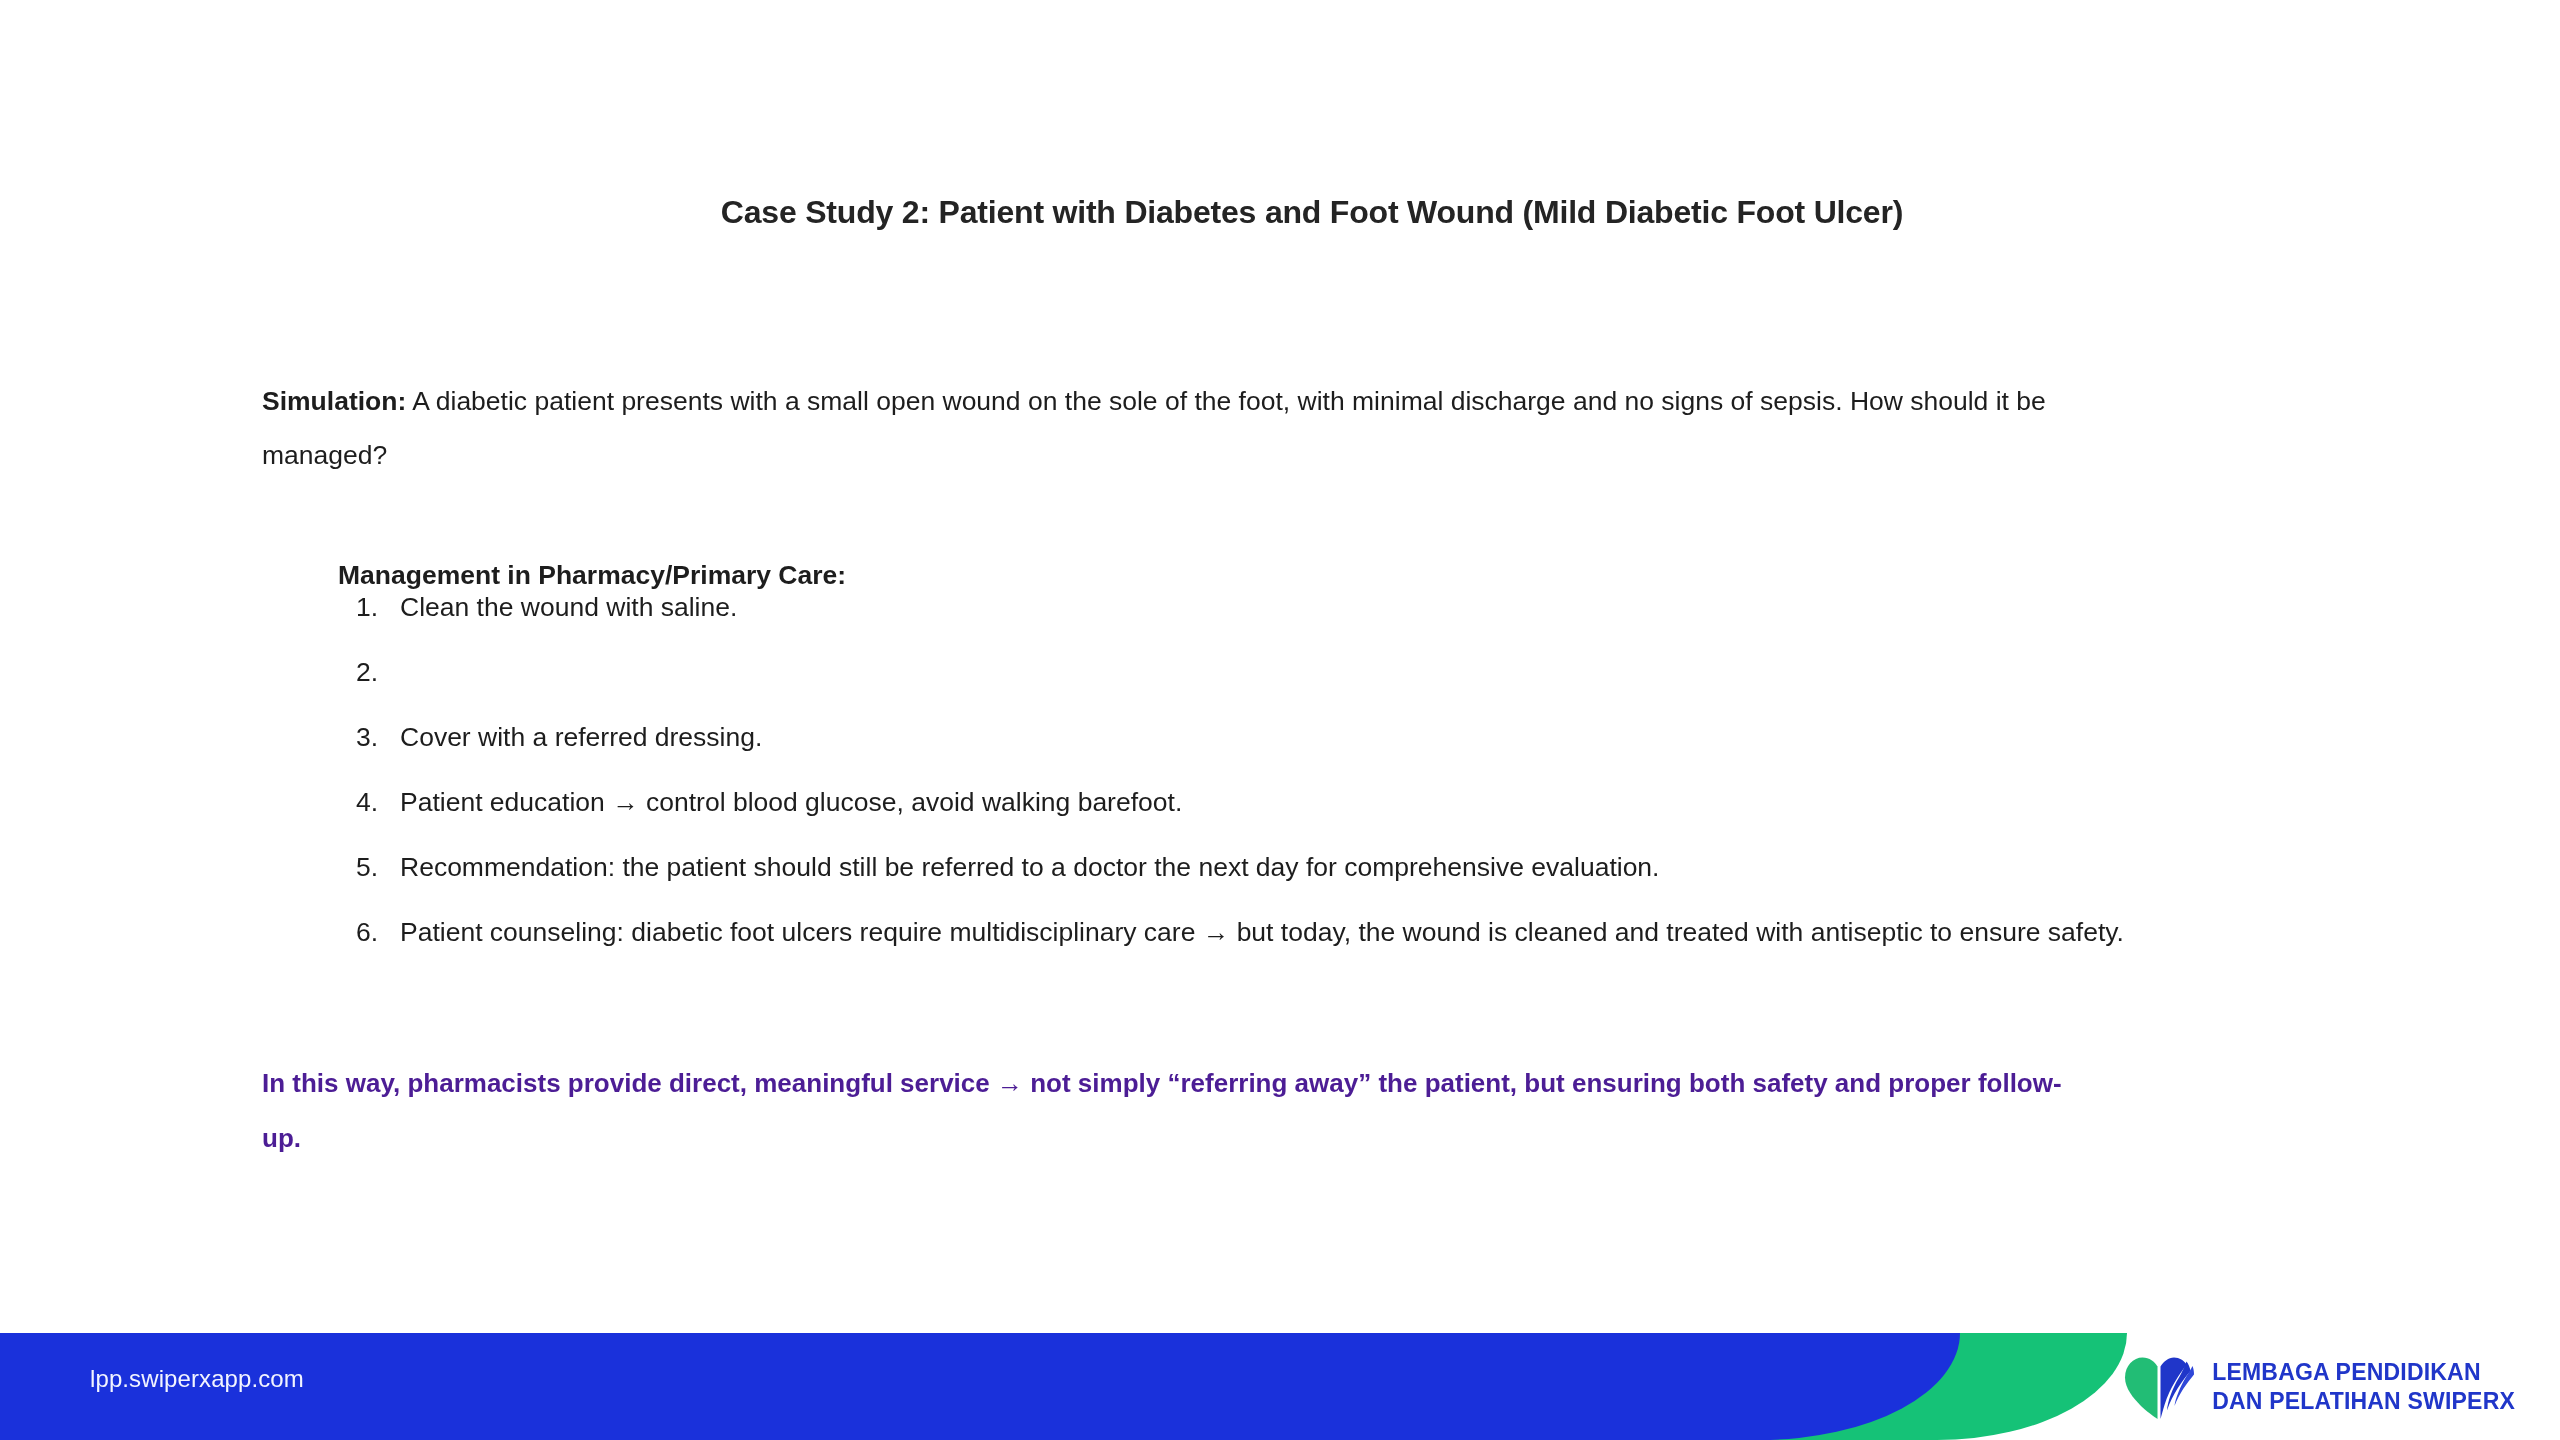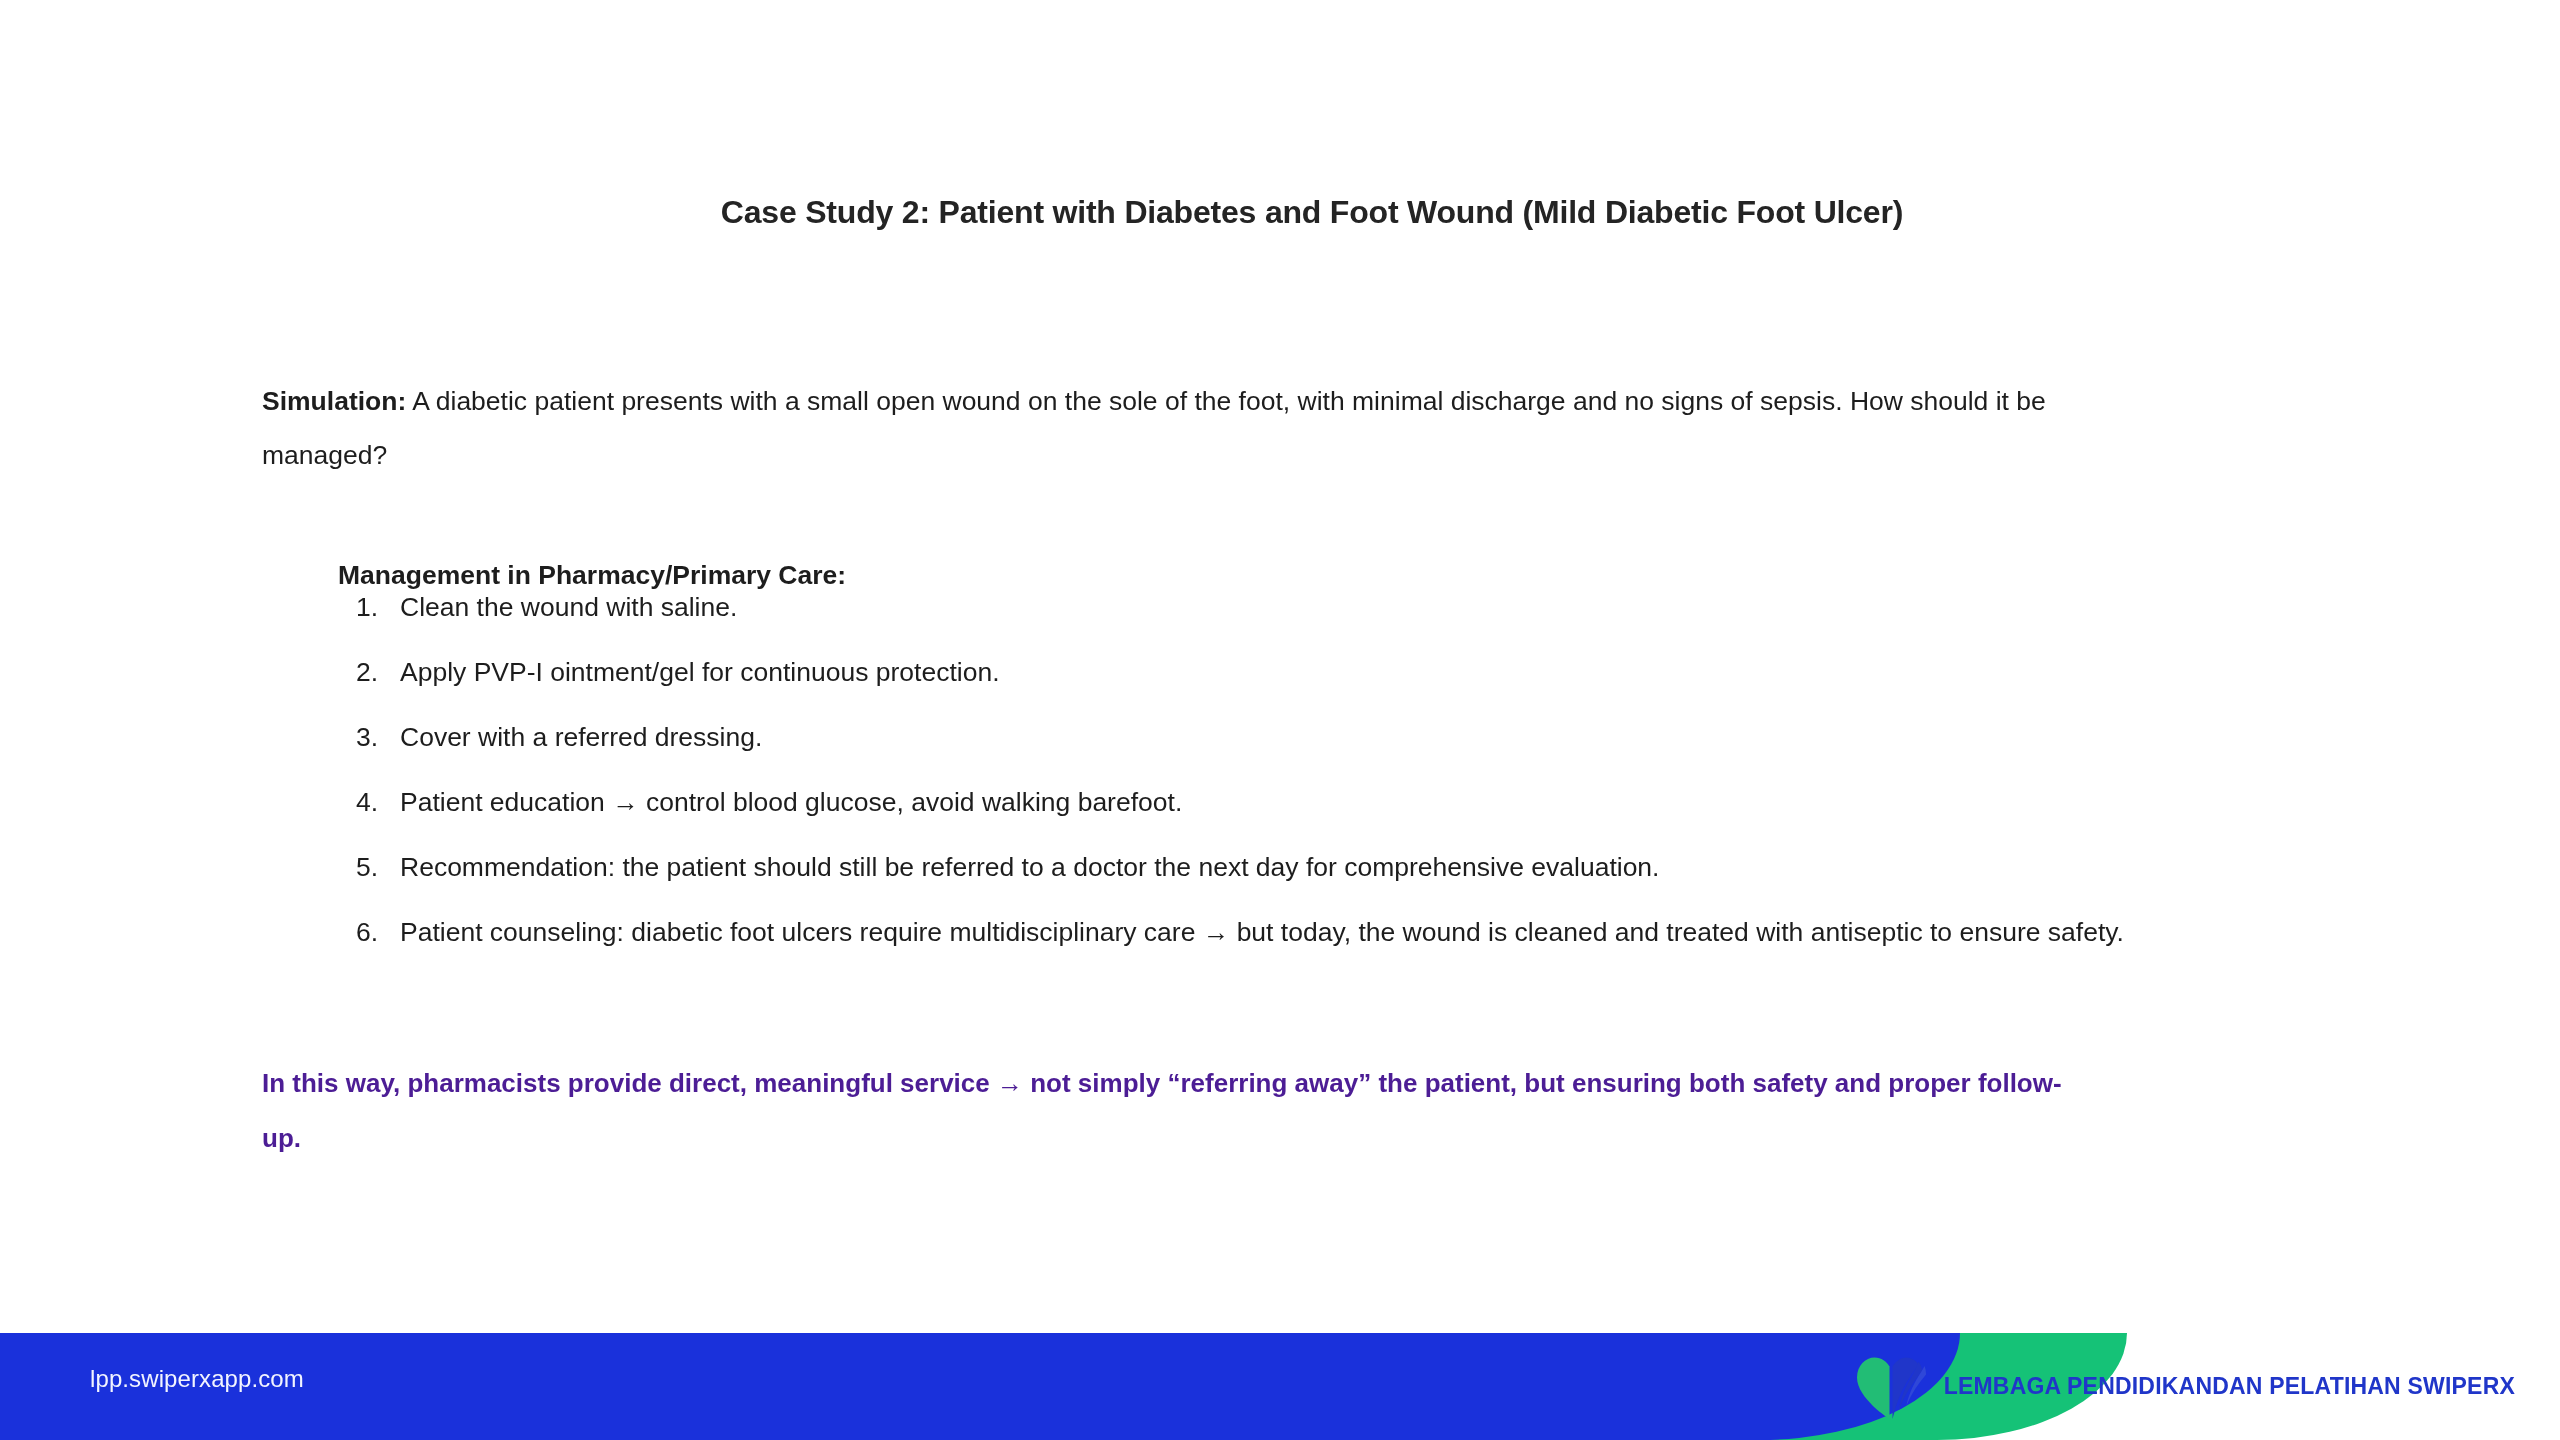--- a/index.html
+++ b/index.html
@@ -150,21 +150,21 @@
     gap: 16px;
   }
   #logo-mark {
     width: 74px;
     height: 68px;
     flex: 0 0 auto;
     display: block;
   }
   #logo-text {
     display: flex;
-    flex-direction: row;
+    flex-direction: column;
     justify-content: center;
     line-height: 1.22;
   }
   #logo-text span {
     font-size: 23px;
     font-weight: 700;
     color: #2036c9;
     letter-spacing: 0.2px;
     white-space: nowrap;
   }
@@ -180,21 +180,20 @@
 
   <h2 id="management-heading">Management in Pharmacy/Primary Care:</h2>
 
   <ol id="management-list">
     <li>
       <span class="num">1.</span>
       <span>Clean the wound with saline.</span>
     </li>
     <li>
       <span class="num">2.</span>
-      <span>Apply PVP-I ointment/gel for continuous protection.</span>
     </li>
     <li>
       <span class="num">3.</span>
       <span>Cover with a referred dressing.</span>
     </li>
     <li>
       <span class="num">4.</span>
       <span>Patient education → control blood glucose, avoid walking barefoot.</span>
     </li>
     <li>

